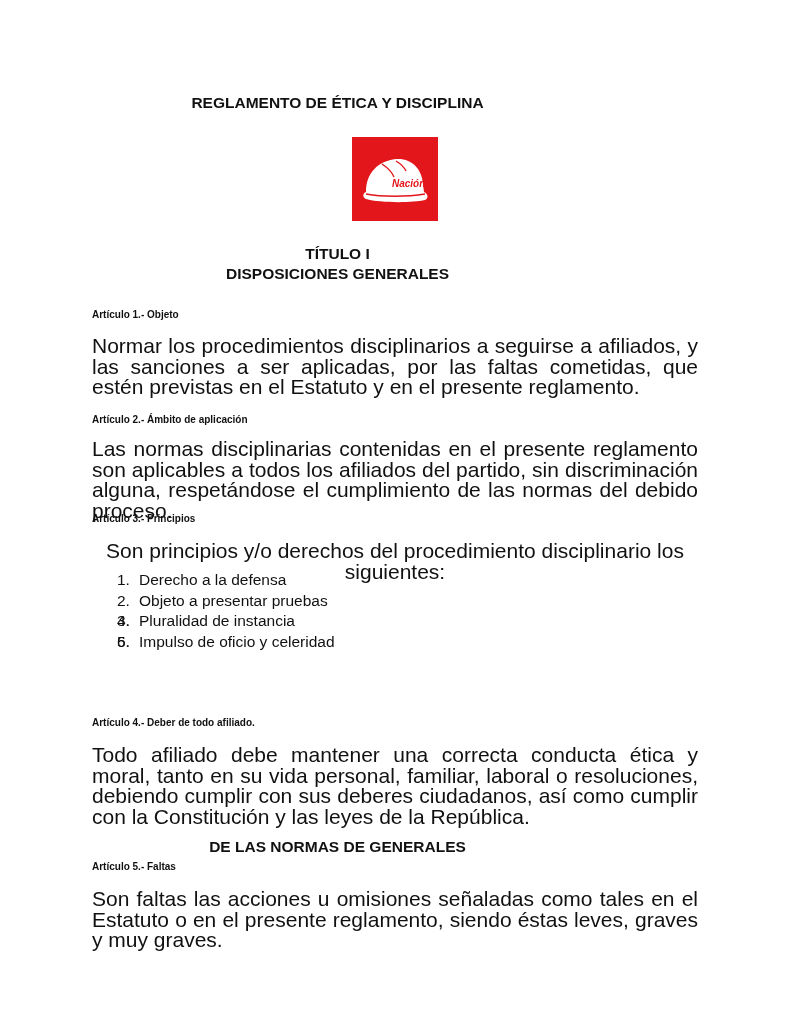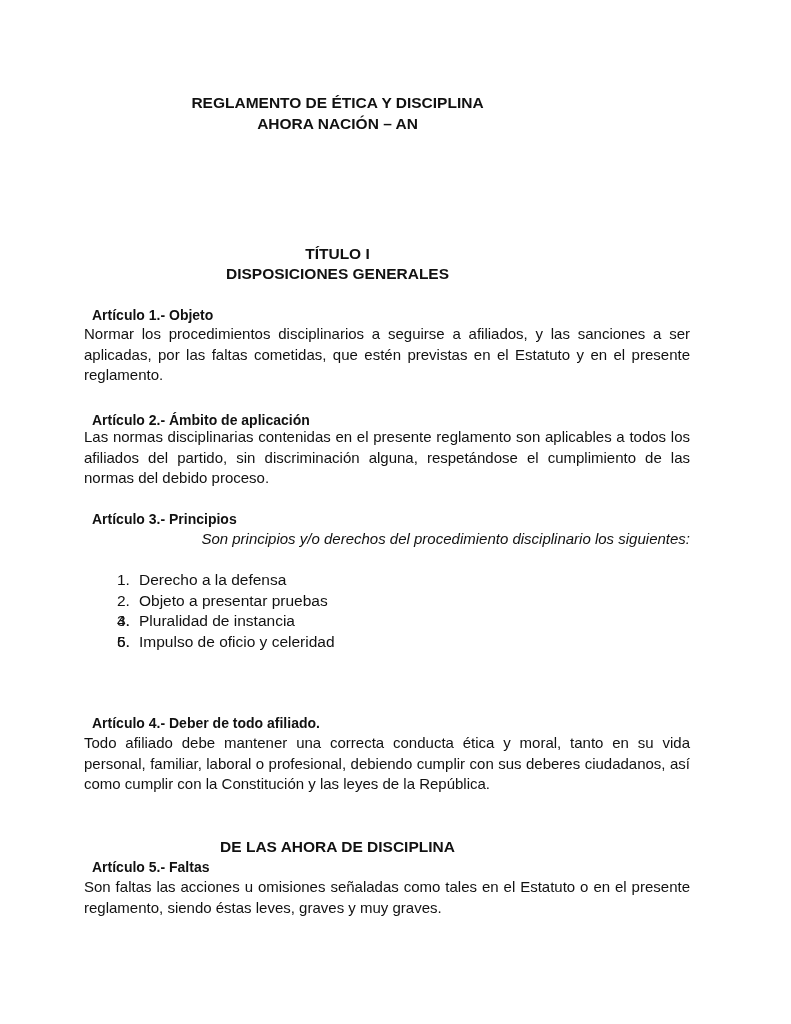--- a/index.html
+++ b/index.html
@@ -1,35 +1,44 @@
 <!DOCTYPE html>
 <html><head>
 <meta charset="utf-8">
 <style>
   html, body { margin:0; padding:0; background:#ffffff; }
   body { width:791px; height:1024px; position:relative; overflow:hidden;
          font-family:"Liberation Sans", sans-serif; color:#111; }
   .page { position:absolute; left:0; top:0; width:791px; height:1024px; }
   .center { position:absolute; left:0; width:675px; text-align:center; font-weight:bold; font-size:15.5px; line-height:20px; }
-  .head { position:absolute; left:92px; font-weight:bold; font-size:14px; line-height:20px; }
-  .para { position:absolute; left:84px; width:606px; font-size:15px; line-height:20.5px; text-align:justify; }
-  .para.nojust { text-align:right;font-style:italic; }
+  .head { position:absolute; left:92px; font-weight:bold; font-size:10px; line-height:20px; }
+  .para { position:absolute; left:92px; width:606px; font-size:21px; line-height:20.5px; text-align:justify;margin-top:12px; }
+  .para.nojust { text-align:center; }
   .list { position:absolute; left:117px; margin:0; padding:0; list-style:none; font-size:15.5px; line-height:20.6px; }
   .list li { position:relative; padding-left:22px; white-space:nowrap; }
   .list .num { position:absolute; left:0; }
   .logo { position:absolute; left:352px; top:137px; width:86px; height:84px; }
 </style>
 </head>
 <body>
 
 <div class="page">
 
   <div class="center" style="top:93px;">REGLAMENTO DE ÉTICA Y DISCIPLINA</div>
-  <div class="center" style="top:114px;">AHORA NACIÓN – AN</div>
 
+  <div class="logo">
+    <svg width="86" height="84" viewBox="0 0 86 84">
+      <rect x="0" y="0" width="86" height="84" fill="#e3161b"></rect>
+      <path d="M14 55 C14 36 26 24 44 22 C60 21 70 32 71 47 L72 55 C76 57 77 61 73 63 C60 66 28 66 14 62 C10 60 11 56 14 55 Z" fill="#ffffff"></path>
+      <path d="M14 57 C30 60 55 60 73 57" stroke="#e3161b" stroke-width="1.6" fill="none"></path>
+      <path d="M30 27 C36 31 40 35 42 40" stroke="#e3161b" stroke-width="1.4" fill="none"></path>
+      <path d="M44 24 C49 27 52 30 54 34" stroke="#e3161b" stroke-width="1.4" fill="none"></path>
+      <text x="40" y="50" font-family="Liberation Sans, sans-serif" font-size="10" font-weight="bold" fill="#e3161b" font-style="italic">Nación</text>
+    </svg>
+  </div>
 
   <div class="center" style="top:244px;">TÍTULO I</div>
   <div class="center" style="top:264px;">DISPOSICIONES GENERALES</div>
 
   <div class="head" style="top:305px;">Artículo 1.- Objeto</div>
   <div class="para" style="top:324px;">Normar los procedimientos disciplinarios a seguirse a afiliados, y las sanciones a ser aplicadas, por las faltas cometidas, que estén previstas en el Estatuto y en el presente reglamento.</div>
 
   <div class="head" style="top:410px;">Artículo 2.- Ámbito de aplicación</div>
   <div class="para" style="top:427px;">Las normas disciplinarias contenidas en el presente reglamento son aplicables a todos los afiliados del partido, sin discriminación alguna, respetándose el cumplimiento de las normas del debido proceso.</div>
 
@@ -39,20 +48,20 @@
   <ul class="list" style="top:570px;">
     <li><span class="num">1.</span><span>Derecho a la defensa</span></li>
     <li><span class="num">2.</span><span>Objeto a presentar pruebas</span></li>
     <li><span class="num">3.</span></li>
     <li><span class="num">4.</span><span>Pluralidad de instancia</span></li>
     <li><span class="num">5.</span></li>
     <li><span class="num">6.</span><span>Impulso de oficio y celeridad</span></li>
   </ul>
 
   <div class="head" style="top:713px;">Artículo 4.- Deber de todo afiliado.</div>
-  <div class="para" style="top:733px;">Todo afiliado debe mantener una correcta conducta ética y moral, tanto en su vida personal, familiar, laboral o profesional, debiendo cumplir con sus deberes ciudadanos, así como cumplir con la Constitución y las leyes de la República.</div>
+  <div class="para" style="top:733px;">Todo afiliado debe mantener una correcta conducta ética y moral, tanto en su vida personal, familiar, laboral o resoluciones, debiendo cumplir con sus deberes ciudadanos, así como cumplir con la Constitución y las leyes de la República.</div>
 
-  <div class="center" style="top:837px;">DE LAS AHORA DE DISCIPLINA</div>
+  <div class="center" style="top:837px;">DE LAS NORMAS DE GENERALES</div>
 
   <div class="head" style="top:857px;">Artículo 5.- Faltas</div>
   <div class="para" style="top:877px;">Son faltas las acciones u omisiones señaladas como tales en el Estatuto o en el presente reglamento, siendo éstas leves, graves y muy graves.</div>
 
 </div>
 
 </body></html>

